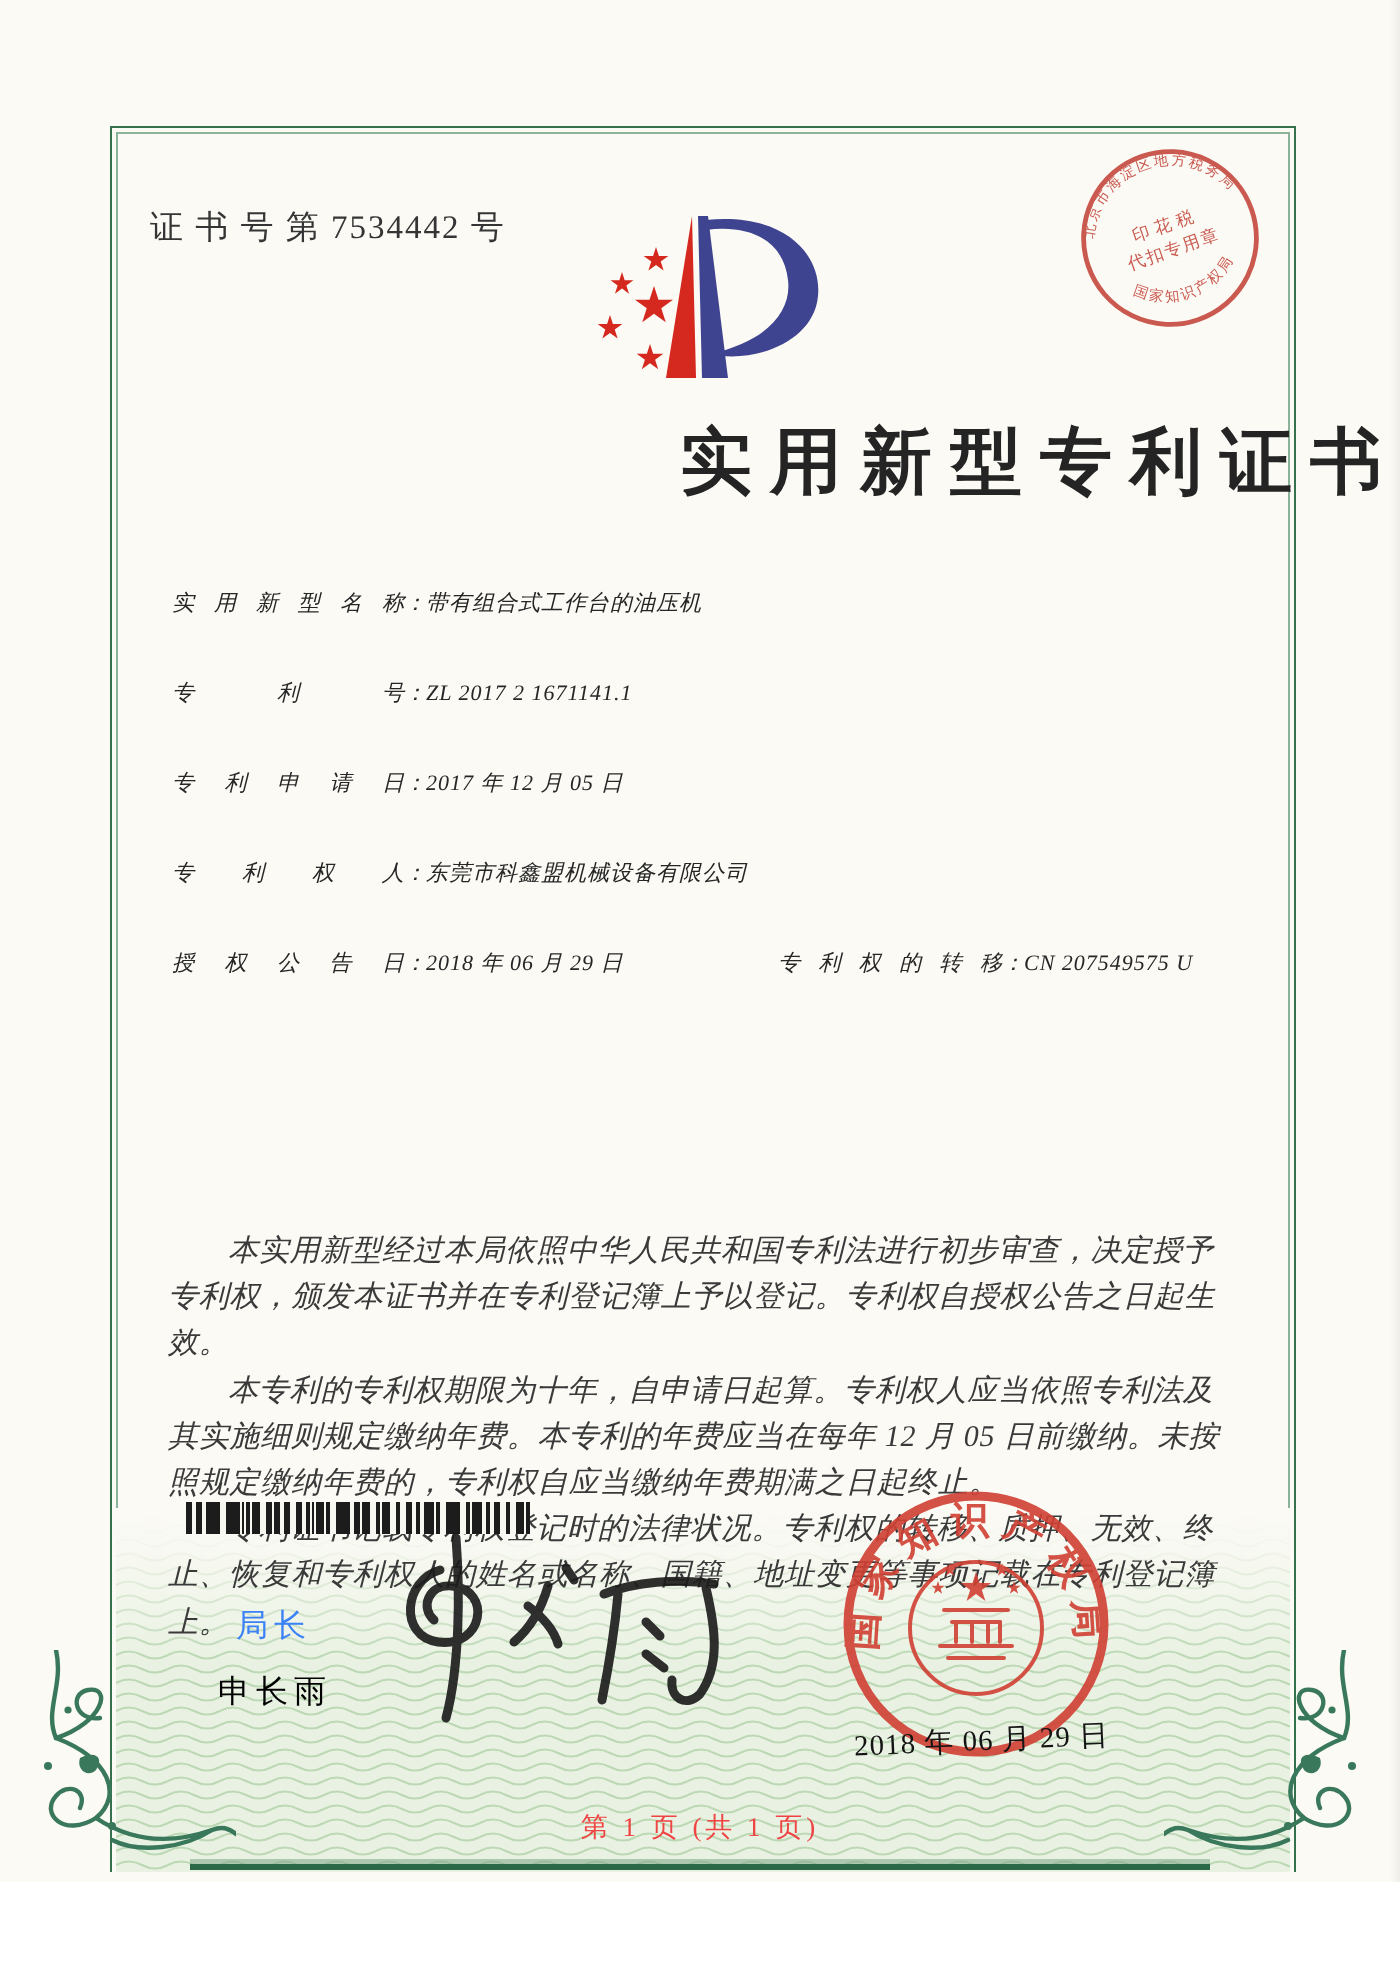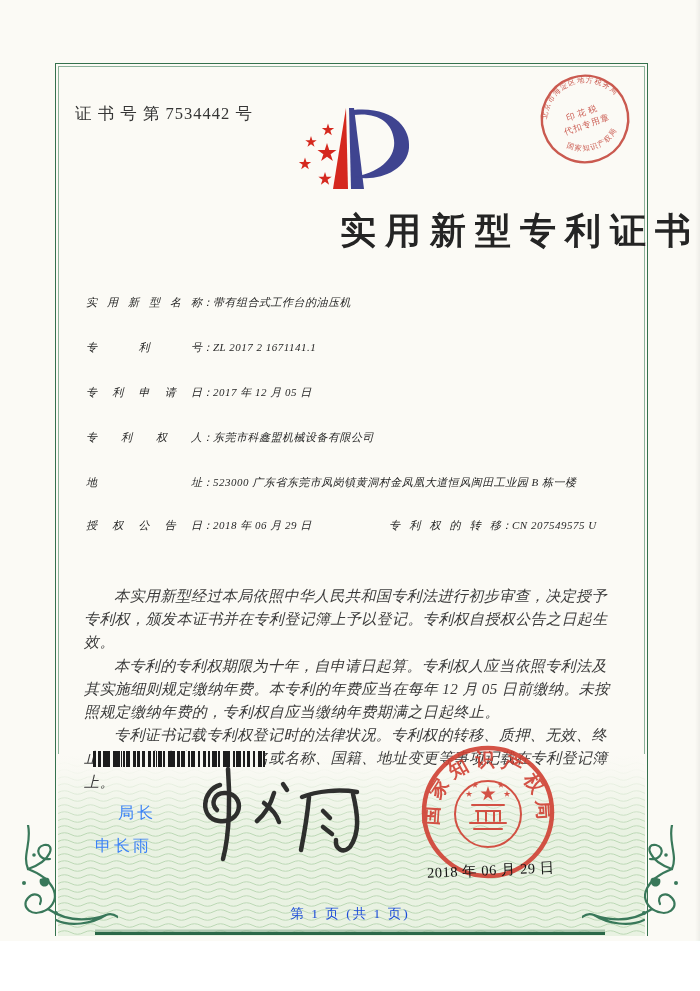--- a/index.html
+++ b/index.html
@@ -38,40 +38,40 @@
   .flabel{display:inline-block;width:116px;text-align:justify;text-align-last:justify;vertical-align:top;}
   .fcolon{display:inline-block;vertical-align:top;}
   .fvalue{display:inline-block;vertical-align:top;letter-spacing:0.5px;}
   .frow.addr{white-space:normal;margin-bottom:4px;}
   .frow.addr .fvalue{width:392px;line-height:23px;}
   .frow.grant{position:relative;margin-top:20px;}
   .grant-right{position:absolute;left:303px;top:0;white-space:nowrap;}
   .grant-right .flabel{width:112px;}
 
   
-  .body-text{position:absolute;left:84px;top:585px;width:537px;
+  .body-text{position:absolute;left:84px;top:615px;width:537px;
      font-size:15px;line-height:23.2px;letter-spacing:0.4px;color:#3a3a3a;font-style:italic;}
   .body-text p{margin:0;text-indent:2em;}
 
   
   .barcode{position:absolute;left:93px;top:751px;width:172px;height:16px;background-color:#f7f7f2;
      background-image:
        repeating-linear-gradient(90deg,#1c1c1c 0 2px,rgba(0,0,0,0) 2px 5px),
        repeating-linear-gradient(90deg,#1c1c1c 0 1px,rgba(0,0,0,0) 1px 7px),
        repeating-linear-gradient(90deg,#1c1c1c 0 3px,rgba(0,0,0,0) 3px 11px);}
 
   
   .sig-title{position:absolute;left:95px;top:803px;font-size:16px;letter-spacing:3px;color:#3b82f6;margin-left:23px;}
-  .sig-name{position:absolute;left:95px;top:836px;font-size:16px;letter-spacing:3px;color:#3b82f6;}
+  .sig-name{position:absolute;left:109px;top:836px;font-size:16px;letter-spacing:3px;color:#000000;}
   .signature{position:absolute;left:190px;top:763px;width:175px;height:100px;}
   .seal{position:absolute;left:418px;top:742px;width:140px;height:140px;opacity:0.9;}
   .seal-date{position:absolute;left:427px;top:861px;font-size:14.5px;color:#141414;
      letter-spacing:0.5px;transform:rotate(-2.5deg);white-space:nowrap;}
   .footer{position:absolute;left:0;right:0;top:905px;text-align:center;
-     font-size:13.5px;letter-spacing:2px;color:#1d4ed8;}
+     font-size:13.5px;letter-spacing:2px;color:#ef4444;}
 
   
   .tax-stamp{position:absolute;left:537px;top:71px;width:96px;height:96px;
      transform:rotate(-19deg);opacity:0.88;}
 </style>
 </head>
 <body>
 
 <div class="page">
 
@@ -146,23 +146,20 @@
       <span class="flabel">实用新型名称</span><span class="fcolon">：</span><span class="fvalue">带有组合式工作台的油压机</span>
     </div>
     <div class="frow">
       <span class="flabel">专利号</span><span class="fcolon">：</span><span class="fvalue">ZL 2017 2 1671141.1</span>
     </div>
     <div class="frow">
       <span class="flabel">专利申请日</span><span class="fcolon">：</span><span class="fvalue">2017 年 12 月 05 日</span>
     </div>
     <div class="frow">
       <span class="flabel">专利权人</span><span class="fcolon">：</span><span class="fvalue">东莞市科鑫盟机械设备有限公司</span>
-    </div>
-    <div class="frow addr">
-      <span class="flabel">地址</span><span class="fcolon">：</span><span class="fvalue">523000 广东省东莞市凤岗镇黄洞村金凤凰大道恒风闽田工业园 B 栋一楼</span>
     </div>
     <div class="frow grant">
       <span>
         <span class="flabel">授权公告日</span><span class="fcolon">：</span><span class="fvalue">2018 年 06 月 29 日</span>
       </span>
       <span class="grant-right">
         <span class="flabel">专利权的转移</span><span class="fcolon">：</span><span class="fvalue">CN 207549575 U</span>
       </span>
     </div>
   </div>

